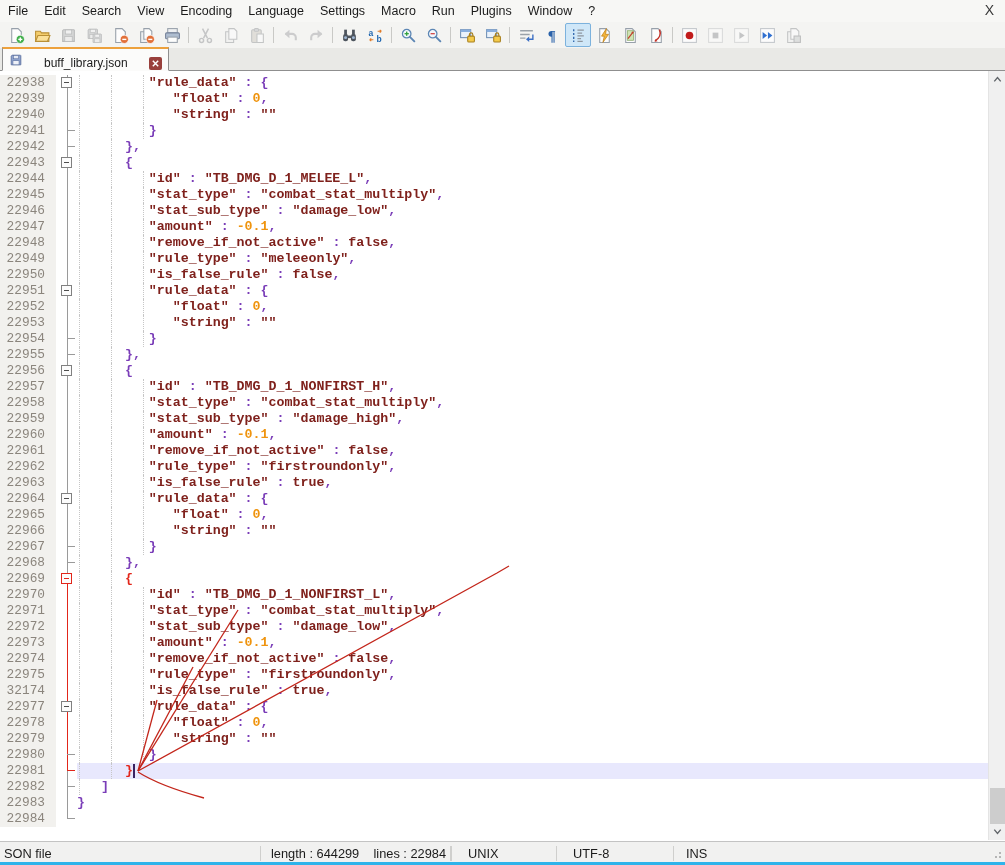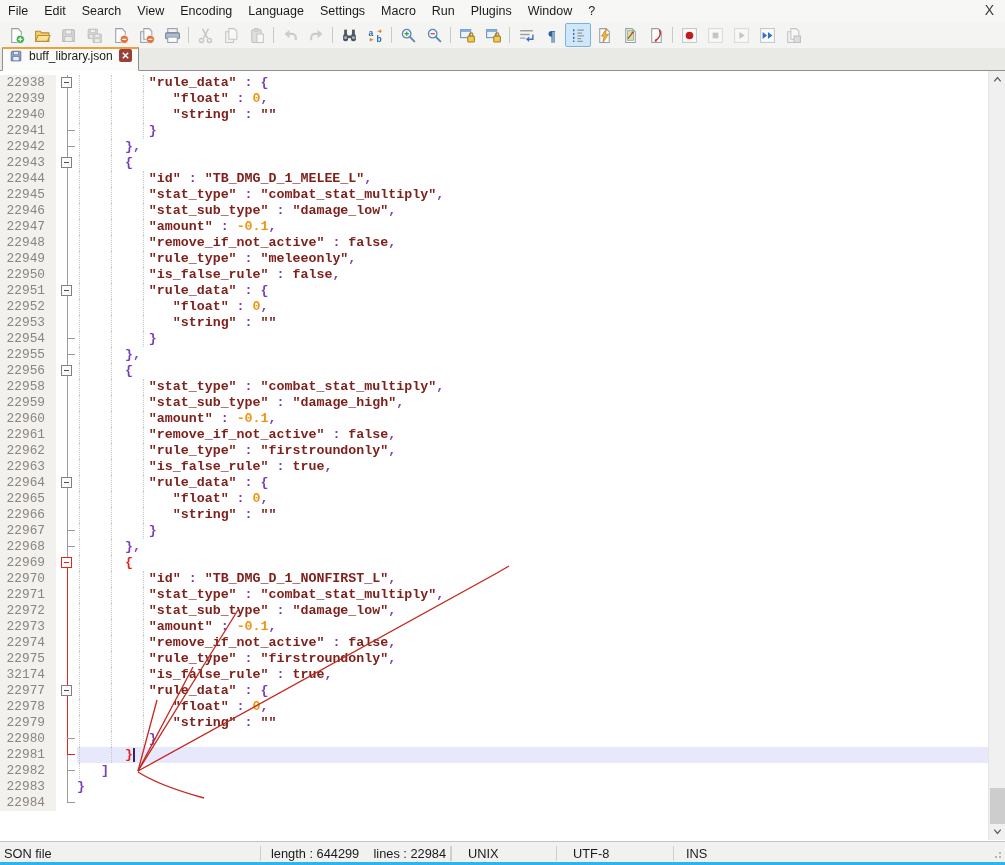--- a/index.html
+++ b/index.html
@@ -14,22 +14,22 @@
   .toolbar{position:absolute;top:22px;left:0;right:0;height:26px;background:#f4f4f2;
            display:flex;align-items:center;padding-left:3px;}
   .tbtn{width:24px;height:22px;display:flex;align-items:center;justify-content:center;
         border:1px solid transparent;border-radius:2px;flex:0 0 auto;}
   .tbtn.active{background:#cfe7f8;border-color:#7cb2dd;}
   .tbtn.disabled svg{opacity:.55;filter:grayscale(.7);}
   .tsep{width:1px;height:16px;background:#c9c9c6;margin:0 3px;flex:0 0 auto;}
   
   .tabbar{position:absolute;top:48px;left:0;right:0;height:22px;background:#e9e9e6;border-bottom:1px solid #8f8f8f;}
   .tab{position:absolute;left:2px;bottom:-1px;height:21px;background:#fbfbfa;border:1px solid #8f8f8f;
-       border-bottom:1px solid #fbfbfa;border-top:2px solid #eda13c;display:flex;align-items:flex-start;
-       padding:0 6px;font-size:12px;color:#1b1b1b;gap:6px;}
+       border-bottom:1px solid #fbfbfa;border-top:2px solid #eda13c;display:flex;align-items:flex-end;
+       padding:0 6px;font-size:12px;color:#1b1b1b;gap:21px;}
   .tabclose{width:13px;height:13px;background:#99403c;border-radius:2px;display:flex;align-items:center;justify-content:center;}
   
   .editor{position:absolute;top:71px;left:0;width:988px;height:769px;background:#fff;overflow:hidden;}
   .rows{position:absolute;top:4px;left:0;right:0;}
   .row{display:flex;height:16px;}
   .ln{width:56px;flex:0 0 56px;background:#f2f1ee;color:var(--lnc);
       font:12.8px "Liberation Mono",monospace;text-align:right;padding-right:11px;
       box-sizing:border-box;line-height:16px;}
   .fold{width:21px;flex:0 0 21px;position:relative;background:#fff;}
   .fv{position:absolute;left:11px;width:1px;display:block;}
@@ -487,20 +487,28 @@
           <div class="fold">
             <i class="fv" style="top:0;height:8px;background:#9a9a9a"></i>
             <i class="fv" style="top:8px;height:8px;background:#9a9a9a"></i>
             <i class="fbox" style="border-color:#808080">
               <i style="background:#4d4d4d"></i>
             </i>
           </div>
           <div class="code"><i class="gd" style="left:2px"></i><i class="gd" style="left:34px"></i><span class="ct">      <span class="to">{</span></span></div>
         </div>
         <div class="row">
+          <div class="ln">22957</div>
+          <div class="fold">
+            <i class="fv" style="top:0;height:8px;background:#9a9a9a"></i>
+            <i class="fv" style="top:8px;height:8px;background:#9a9a9a"></i>
+          </div>
+          <div class="code"><i class="gd" style="left:2px"></i><i class="gd" style="left:34px"></i><i class="gd" style="left:66px"></i><span class="ct">         <span class="ts">"id"</span> <span class="to">:</span> <span class="ts">"TB_DMG_D_1_NONFIRST_H"</span><span class="to">,</span></span></div>
+        </div>
+        <div class="row">
           <div class="ln">22958</div>
           <div class="fold">
             <i class="fv" style="top:0;height:8px;background:#9a9a9a"></i>
             <i class="fv" style="top:8px;height:8px;background:#9a9a9a"></i>
           </div>
           <div class="code"><i class="gd" style="left:2px"></i><i class="gd" style="left:34px"></i><i class="gd" style="left:66px"></i><span class="ct">         <span class="ts">"stat_type"</span> <span class="to">:</span> <span class="ts">"combat_stat_multiply"</span><span class="to">,</span></span></div>
         </div>
         <div class="row">
           <div class="ln">22959</div>
           <div class="fold">

